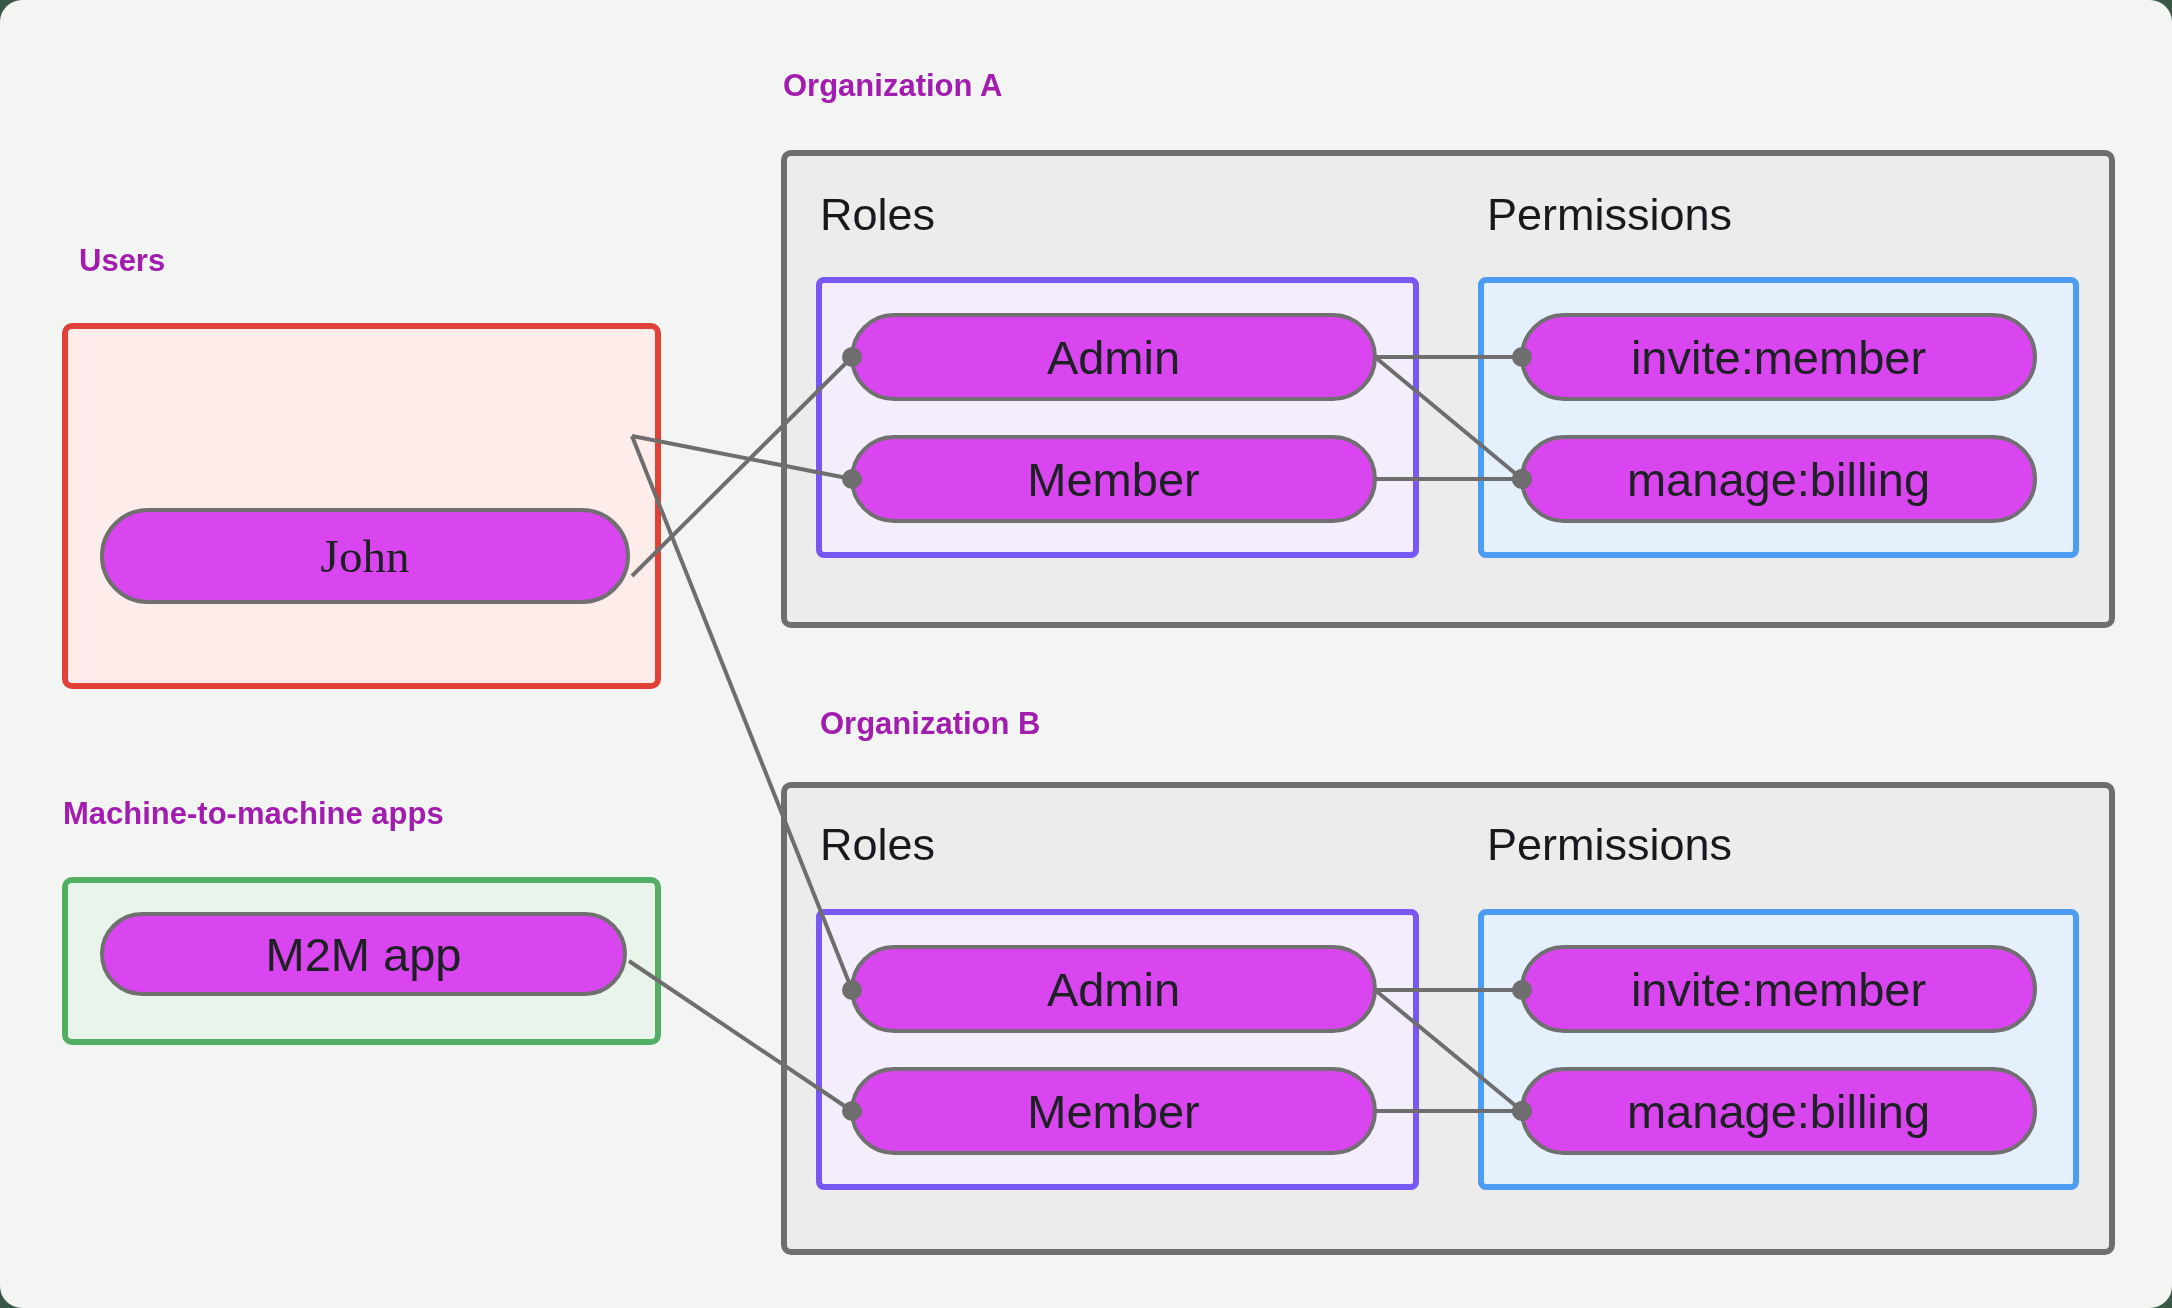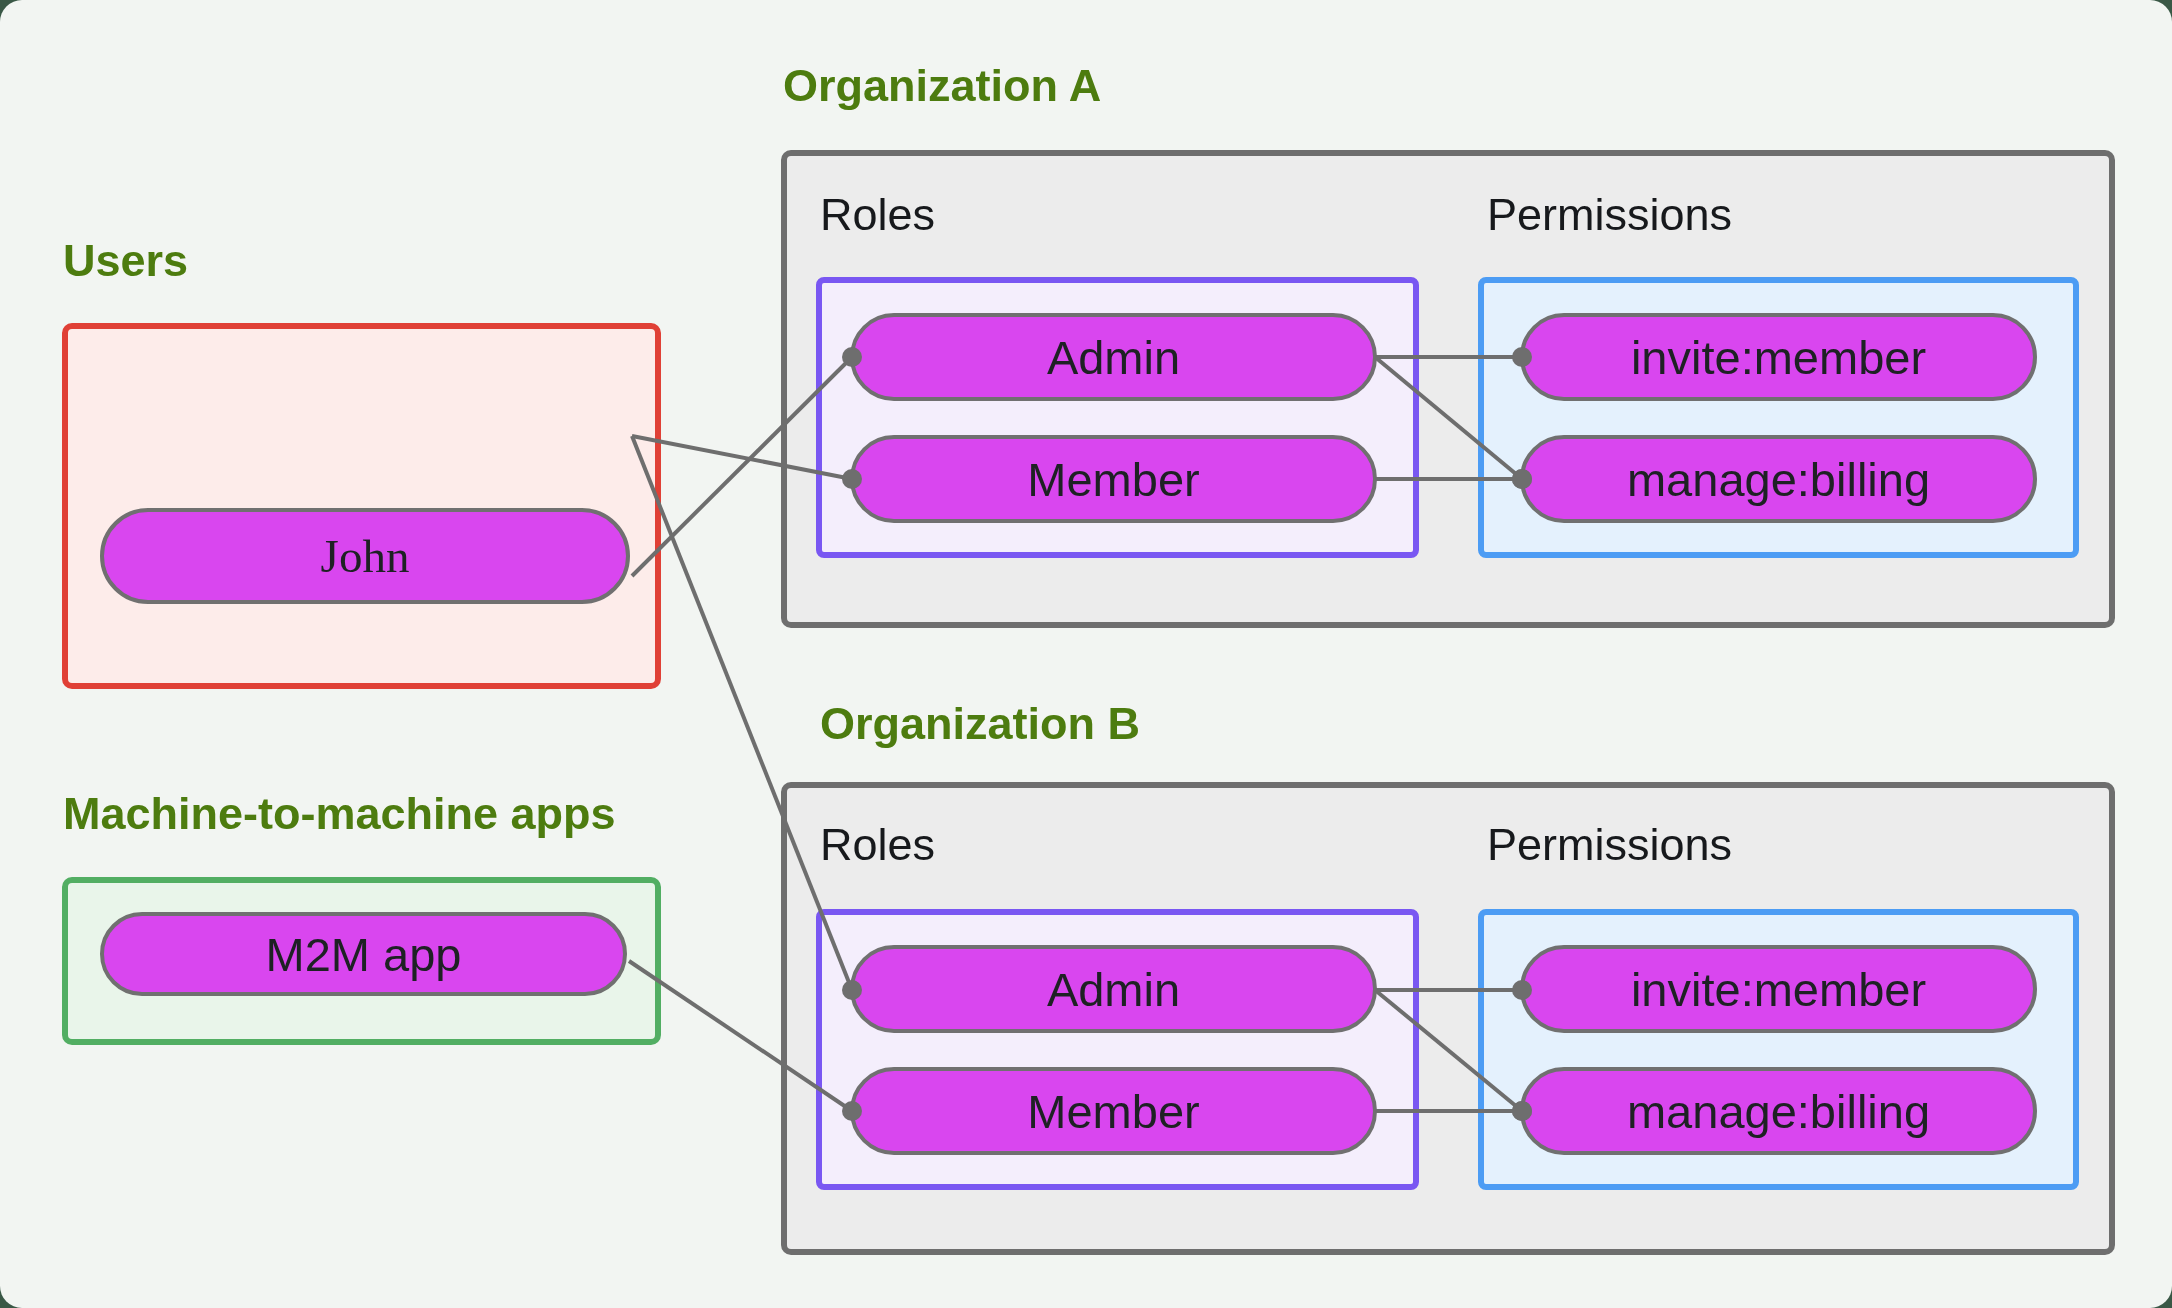--- a/index.html
+++ b/index.html
@@ -11,22 +11,22 @@
   }
   .canvas {
     position: absolute; left: 0; top: 0;
     width: 2172px; height: 1308px;
     background: #f2f5f2;
     border-radius: 22px;
     overflow: hidden;
   }
   .title {
     position: absolute;
-    font-size: 45px; font-weight: 600; line-height: 50px;
-    color: #4d7c0f; white-space: nowrap;
+    font-size: 31px; font-weight: 600; line-height: 50px;
+    color: #a21caf; white-space: nowrap;
   }
   .sub-label {
     position: absolute;
     font-size: 45px; font-weight: 400; line-height: 50px;
     color: #17191c; white-space: nowrap;
   }
   .box {
     position: absolute;
     box-sizing: border-box;
     border-radius: 10px;
@@ -56,21 +56,21 @@
     position: absolute; left: 0; top: 0;
     width: 2172px; height: 1308px;
     pointer-events: none;
   }
 </style>
 </head>
 <body>
 
 <div class="canvas">
 
-  <div class="title" style="left:63px; top:236px;">Users</div>
+  <div class="title" style="left:79px; top:236px;">Users</div>
   <div class="box users-box"></div>
   <div class="pill" style="left:100px; top:508px; width:530px; height:96px;font-family:Liberation Serif, serif;">
     <span>John</span>
   </div>
 
   <div class="title" style="left:63px; top:789px;">Machine-to-machine apps</div>
   <div class="box m2m-box"></div>
   <div class="pill" style="left:100px; top:912px; width:527px; height:84px;">
     <span>M2M app</span>
   </div>

